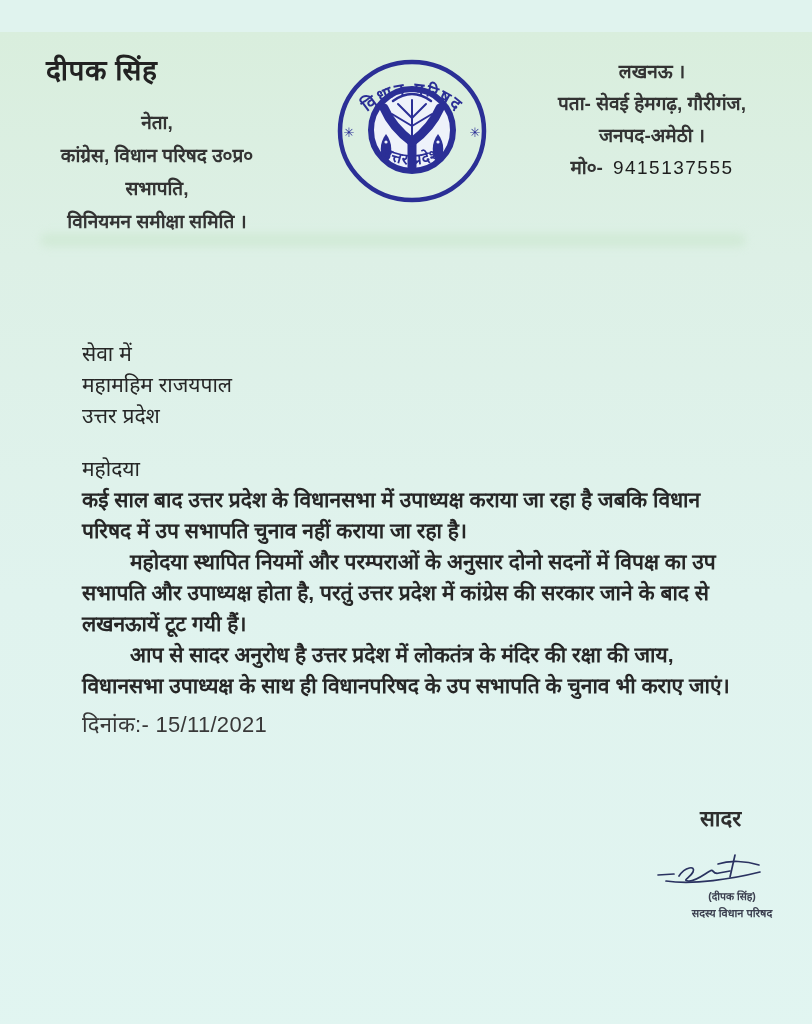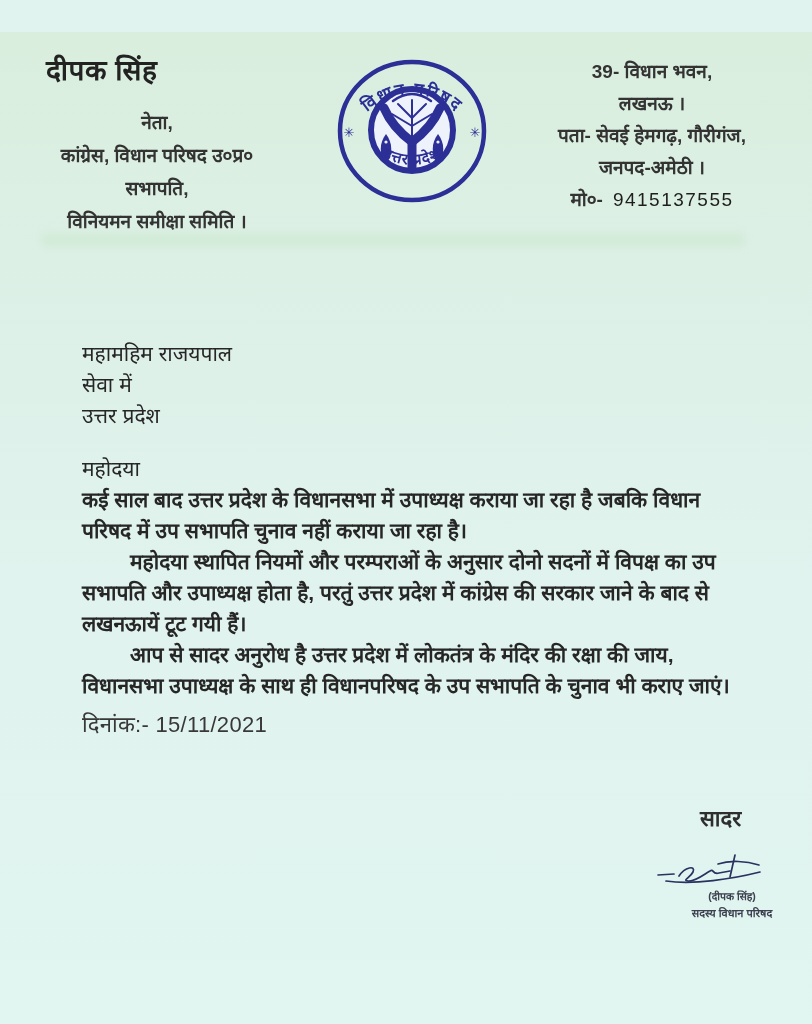--- a/index.html
+++ b/index.html
@@ -114,34 +114,33 @@
       </text>
       <text font-size="15" font-weight="bold" fill="#2b2f96" letter-spacing="1">
         <textPath href="#arcBottom" startOffset="50%" text-anchor="middle">उत्तर प्रदेश</textPath>
       </text>
       <text x="16" y="81" font-size="13" fill="#2b2f96" text-anchor="middle">✳</text>
       <text x="142" y="81" font-size="13" fill="#2b2f96" text-anchor="middle">✳</text>
     </svg>
   </div>
 
   <div class="hdr-right">
-    <div class="hdr-right-line">39- विधान भवन,</div>
     <div class="hdr-right-line">लखनऊ ।</div>
     <div class="hdr-right-line">पता- सेवई हेमगढ़, गौरीगंज,</div>
     <div class="hdr-right-line">जनपद-अमेठी ।</div>
     <div class="mobile-line">
       <span>मो०-</span><span class="mobile-number">9415137555</span>
     </div>
   </div>
 
   <div class="ghost-band"></div>
 
   <div class="letter-body">
+    <div class="salutation-line">सेवा में</div>
     <div class="salutation-line">महामहिम राजयपाल</div>
-    <div class="salutation-line">सेवा में</div>
     <div class="salutation-line">उत्तर प्रदेश</div>
     <div class="greeting">महोदया</div>
     <p class="para">कई साल बाद उत्तर प्रदेश के विधानसभा में उपाध्यक्ष कराया जा रहा है जबकि विधान परिषद में उप सभापति चुनाव नहीं कराया जा रहा है।</p>
     <p class="para indent">महोदया स्थापित नियमों और परम्पराओं के अनुसार दोनो सदनों में विपक्ष का उप सभापति और उपाध्यक्ष होता है, परतुं उत्तर प्रदेश में कांग्रेस की सरकार जाने के बाद से लखनऊायें टूट गयी हैं।</p>
     <p class="para indent">आप से सादर अनुरोध है उत्तर प्रदेश में लोकतंत्र के मंदिर की रक्षा की जाय, विधानसभा उपाध्यक्ष के साथ ही विधानपरिषद के उप सभापति के चुनाव भी कराए जाएं।</p>
   </div>
 
   <div class="date-line">दिनांक:- 15/11/2021</div>
 
   <div class="closing">सादर</div>

